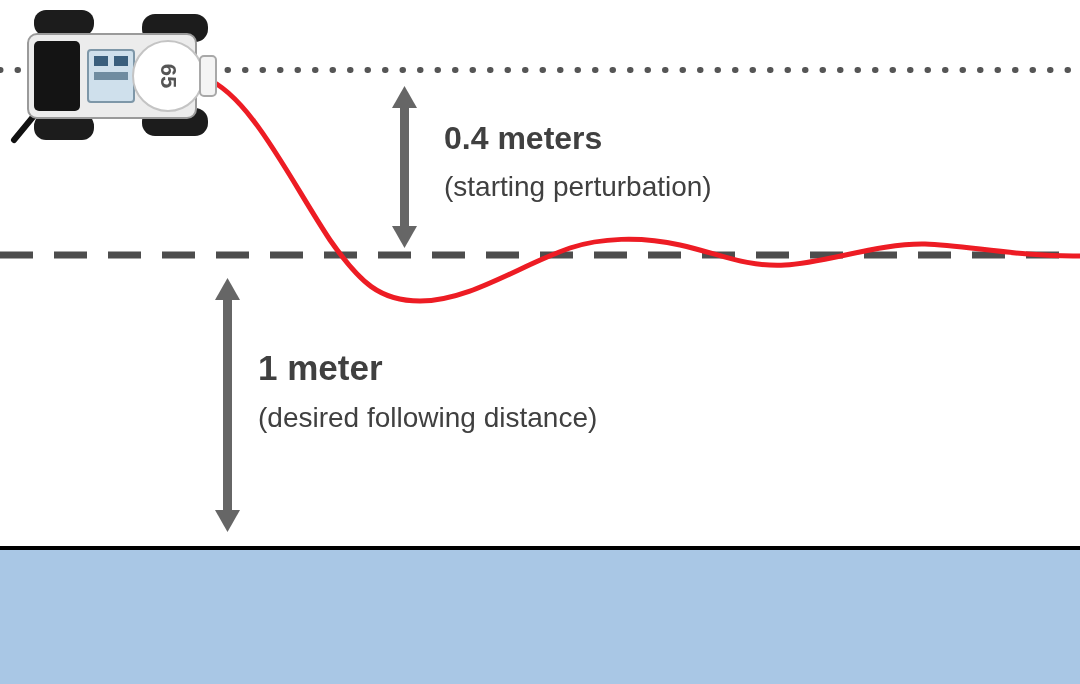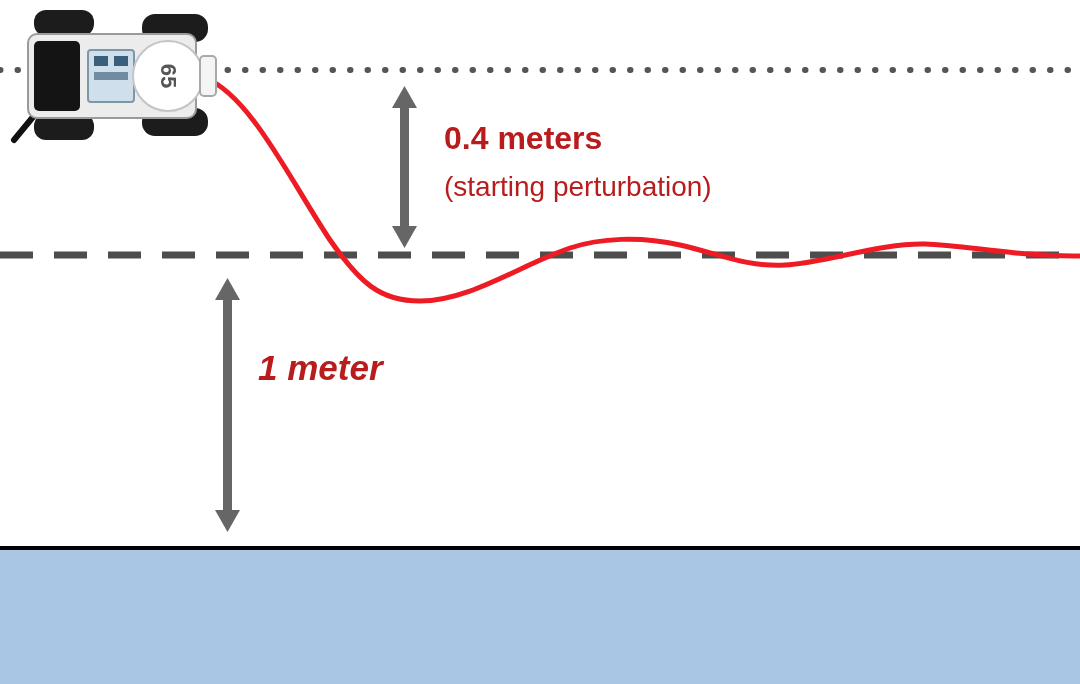--- a/index.html
+++ b/index.html
@@ -18,35 +18,35 @@
   #diagram-svg {
     position: absolute;
     left: 0;
     top: 0;
     width: 1080px;
     height: 684px;
     display: block;
   }
   .label-block {
     position: absolute;
-    color: #b91c1c;
+    color: #404040;
     line-height: 1.15;
     white-space: nowrap;
   }
   .label-main {
     font-weight: bold;
     font-size: 32px;
   }
   .label-sub {
     font-weight: normal;
     font-size: 28px;
     margin-top: 14px;
   }
   #perturbation-label { left: 444px; top: 120px; }
-  #distance-label     { left: 258px; top: 348px; font-style: italic; }
+  #distance-label     { left: 258px; top: 348px; }
   #distance-label .label-main { font-size: 35px; }
 </style>
 </head>
 <body>
 
 <div id="stage">
 
   <svg id="diagram-svg" viewBox="0 0 1080 684" xmlns="http://www.w3.org/2000/svg">
 
     <rect x="0" y="550" width="1080" height="134" fill="#a9c7e5"></rect>
@@ -104,15 +104,16 @@
     </g>
   </svg>
 
   <div id="perturbation-label" class="label-block">
     <div class="label-main">0.4 meters</div>
     <div class="label-sub">(starting perturbation)</div>
   </div>
 
   <div id="distance-label" class="label-block">
     <div class="label-main">1 meter</div>
+    <div class="label-sub">(desired following distance)</div>
   </div>
 
 </div>
 
 </body></html>

